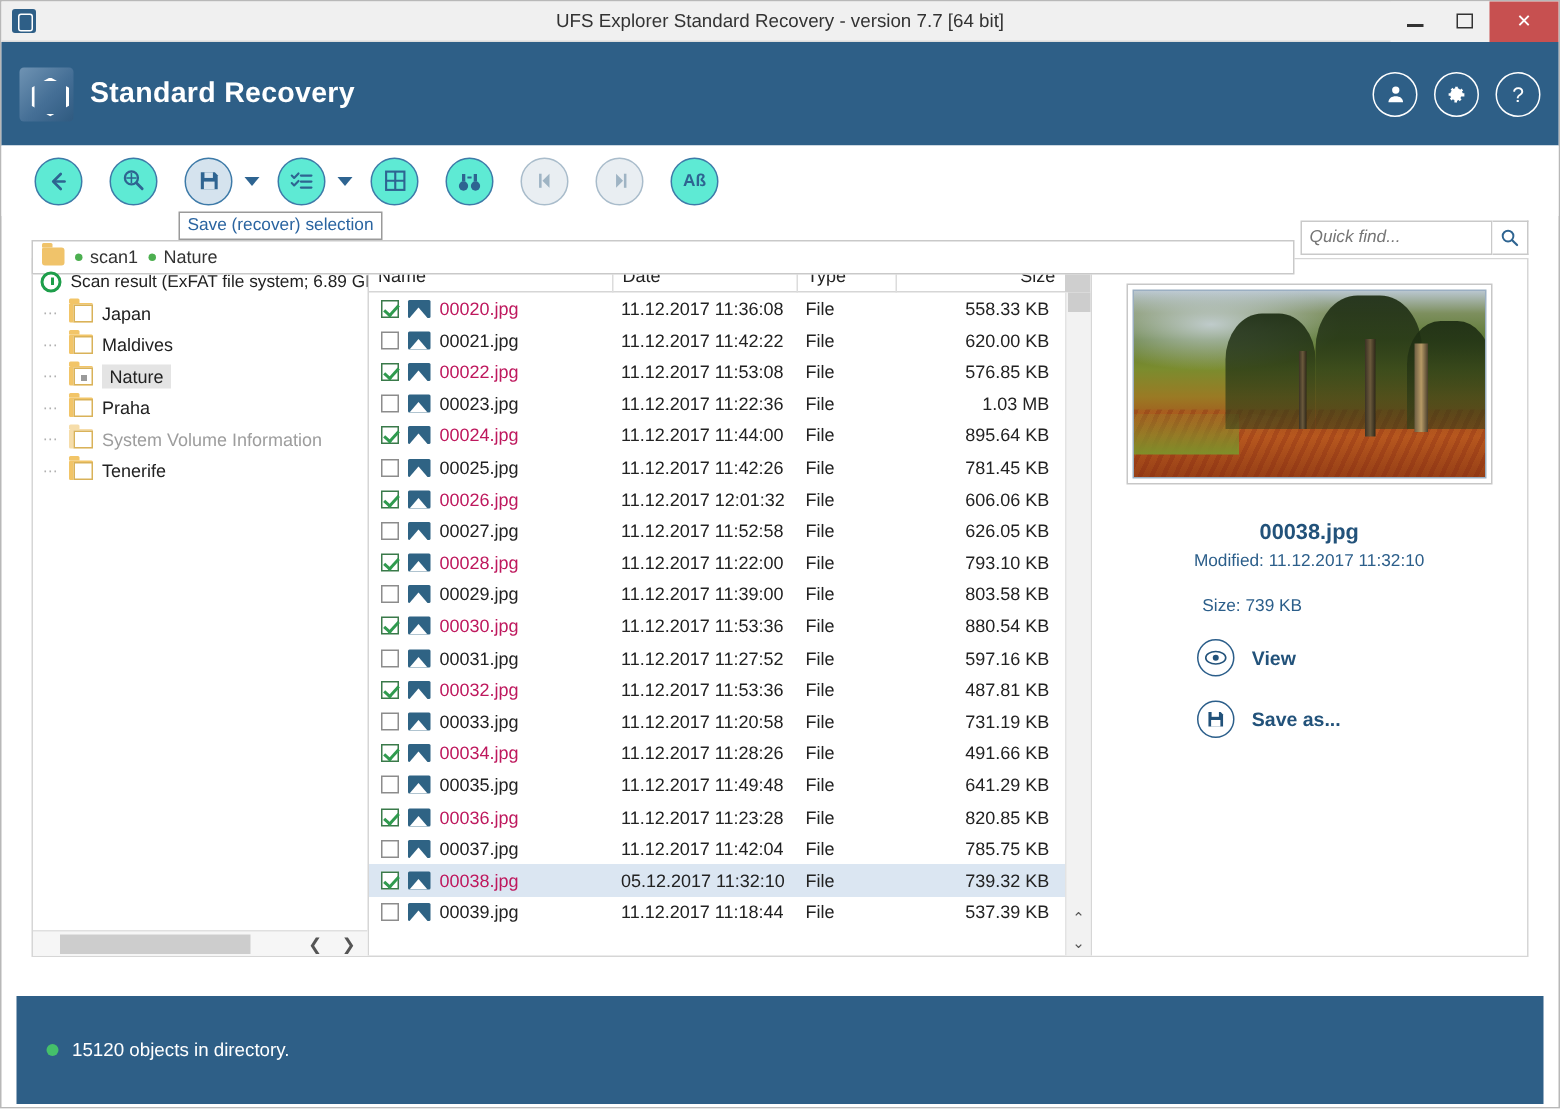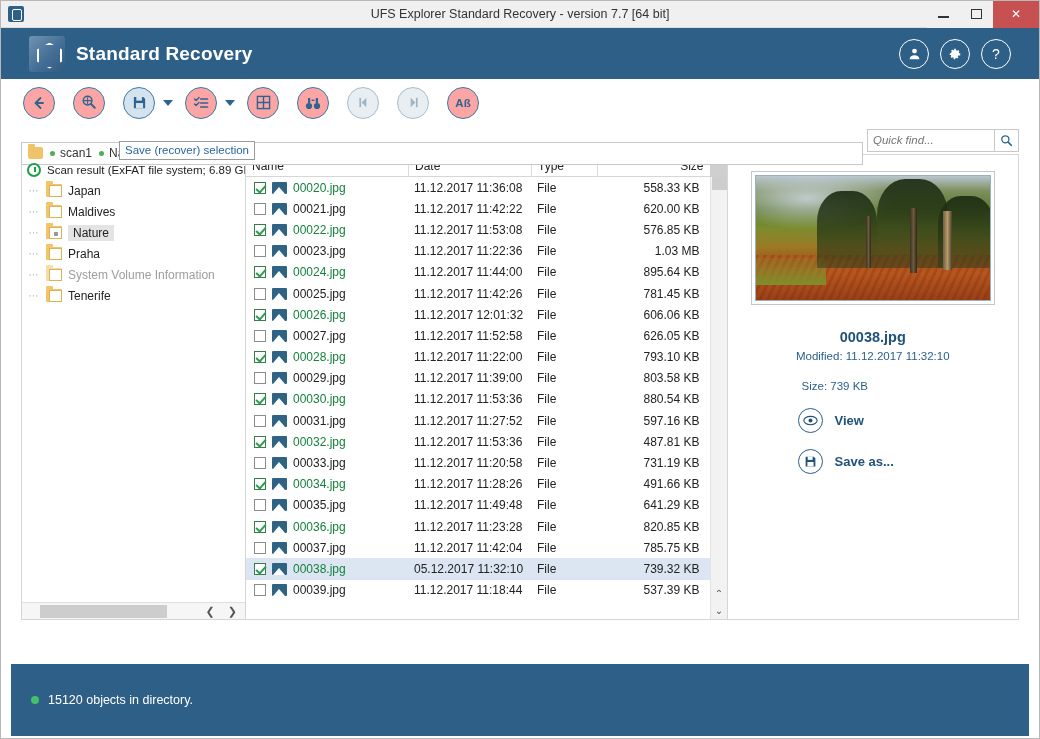--- a/index.html
+++ b/index.html
@@ -43,22 +43,22 @@
     width: 33px; height: 27px; display: flex;
     align-items: center; justify-content: center;
     color: #333; font-size: 12px; background: #f0f0f0;
   }
   .tb-btn.close { background: #c75050; color: #fff; width: 46px; }
   .minbar { width: 11px; height: 1.5px; background: #333; margin-top: 6px; }
   .maxbox { width: 11px; height: 10px; border: 1.5px solid #333; }
 
   
   .header {
-    height: 51px; background: #2e5f87;
-    display: flex; align-items: center; padding: 0 28px;
+    height: 69px; background: #2e5f87;
+    display: flex; align-items: center; padding: 0 12px;
   }
   .logo-mark {
     width: 36px; height: 36px; position: relative; flex: 0 0 auto;
     background: linear-gradient(135deg,#6f93b3 0%,#456f96 55%,#2f5a80 100%);
     border-radius: 3px;
   }
   .logo-mark::before {
     content: ""; position: absolute; left: 8px; top: 7px;
     width: 21px; height: 22px;
     border: 2px solid #fff;
@@ -80,21 +80,21 @@
 
   
   .toolbar {
     height: 47px; display: flex; align-items: center;
     padding-left: 22px; gap: 4px; background: #fff;
   }
   .tbtn {
     width: 32px; height: 32px; border-radius: 50%;
     border: 1.6px solid #3d7aa8; color: #2e6491;
     display: flex; align-items: center; justify-content: center;
-    font-size: 14px; background: #fca5a5; position: relative;
+    font-size: 14px; background: #5eead4; position: relative;
   }
   .tbtn + .tbtn { margin-left: 14px; }
   .tbtn.hl { background: #d5e3ee; }
   .tbtn.dis { border-color: #a9bccb; color: #9fb4c4; background: #e9eef2; }
   .caret {
     width: 0; height: 0; margin: 0 8px 0 4px;
     border-left: 5px solid transparent; border-right: 5px solid transparent;
     border-top: 6px solid #2e6491;
   }
   .tbtn svg { display: block; }
@@ -238,21 +238,21 @@
   .imgico {
     width: 15px; height: 12px; background: #2f6384; flex: 0 0 auto;
     position: relative; overflow: hidden; border-radius: 1px;
   }
   .imgico::after {
     content: ""; position: absolute; left: 1px; bottom: 0;
     width: 0; height: 0;
     border-left: 6px solid transparent; border-right: 6px solid transparent;
     border-bottom: 7px solid #fff;
   }
-  .fname.on { color: #15803d; }
+  .fname.on { color: #be185d; }
   .vscroll {
     width: 17px; flex: 0 0 17px; background: #f2f2f2;
     border-left: 1px solid #e3e3e3;
     display: flex; flex-direction: column; position: relative;
   }
   .vthumb { position: absolute; top: 0; left: 1px; width: 15px; height: 13px; background: #cdcdcd; }
   .varr {
     position: absolute; left: 0; width: 17px; height: 17px;
     display: flex; align-items: center; justify-content: center;
     color: #555; font-size: 10px;

